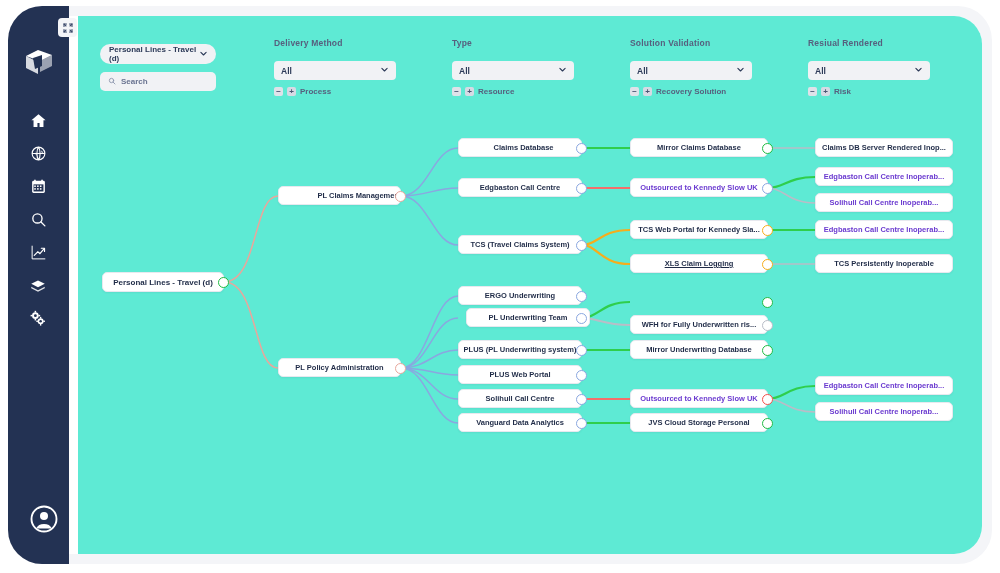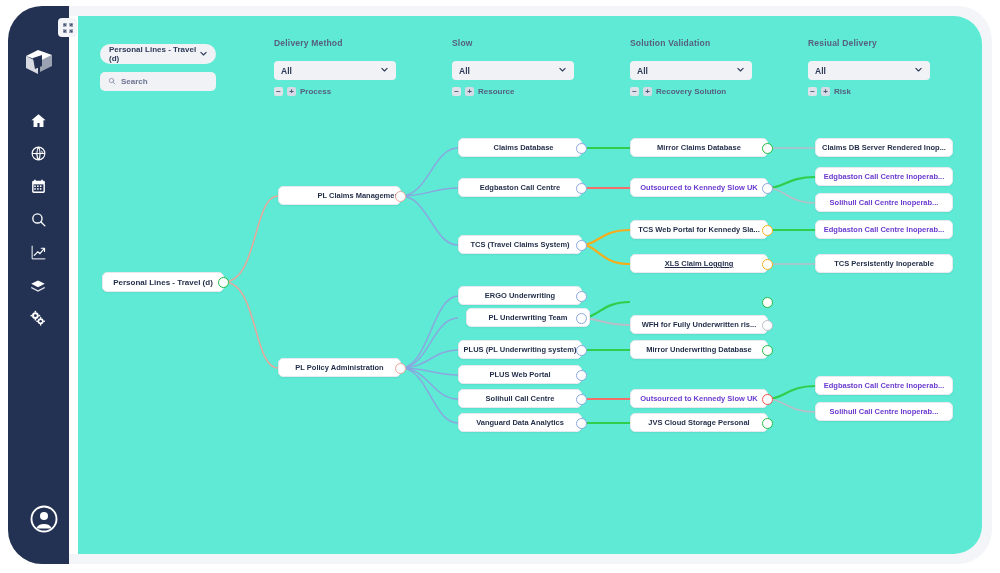--- a/index.html
+++ b/index.html
@@ -294,21 +294,21 @@
           </span>
         </div>
         <div class="ftoggle">
           <span class="tgl">−</span>
           <span class="tgl plus">+</span>
           <span>Process</span>
         </div>
       </div>
 
       <div class="filter-col" style="left:374px">
-        <div class="flabel">Slow</div>
+        <div class="flabel">Type</div>
         <div class="fselect">
           <span>All</span>
           <span class="chev">
             <svg width="9" height="9" viewBox="0 0 24 24" fill="none" stroke="#2c3a58" stroke-width="3" stroke-linecap="round" stroke-linejoin="round">
                 <path d="M5 9 L12 16 L19 9"></path>
               </svg>
           </span>
         </div>
         <div class="ftoggle">
           <span class="tgl">−</span>
@@ -328,21 +328,21 @@
           </span>
         </div>
         <div class="ftoggle">
           <span class="tgl">−</span>
           <span class="tgl plus">+</span>
           <span>Recovery Solution</span>
         </div>
       </div>
 
       <div class="filter-col" style="left:730px">
-        <div class="flabel">Resiual Delivery</div>
+        <div class="flabel">Resiual Rendered</div>
         <div class="fselect">
           <span>All</span>
           <span class="chev">
             <svg width="9" height="9" viewBox="0 0 24 24" fill="none" stroke="#2c3a58" stroke-width="3" stroke-linecap="round" stroke-linejoin="round">
                 <path d="M5 9 L12 16 L19 9"></path>
               </svg>
           </span>
         </div>
         <div class="ftoggle">
           <span class="tgl">−</span>

